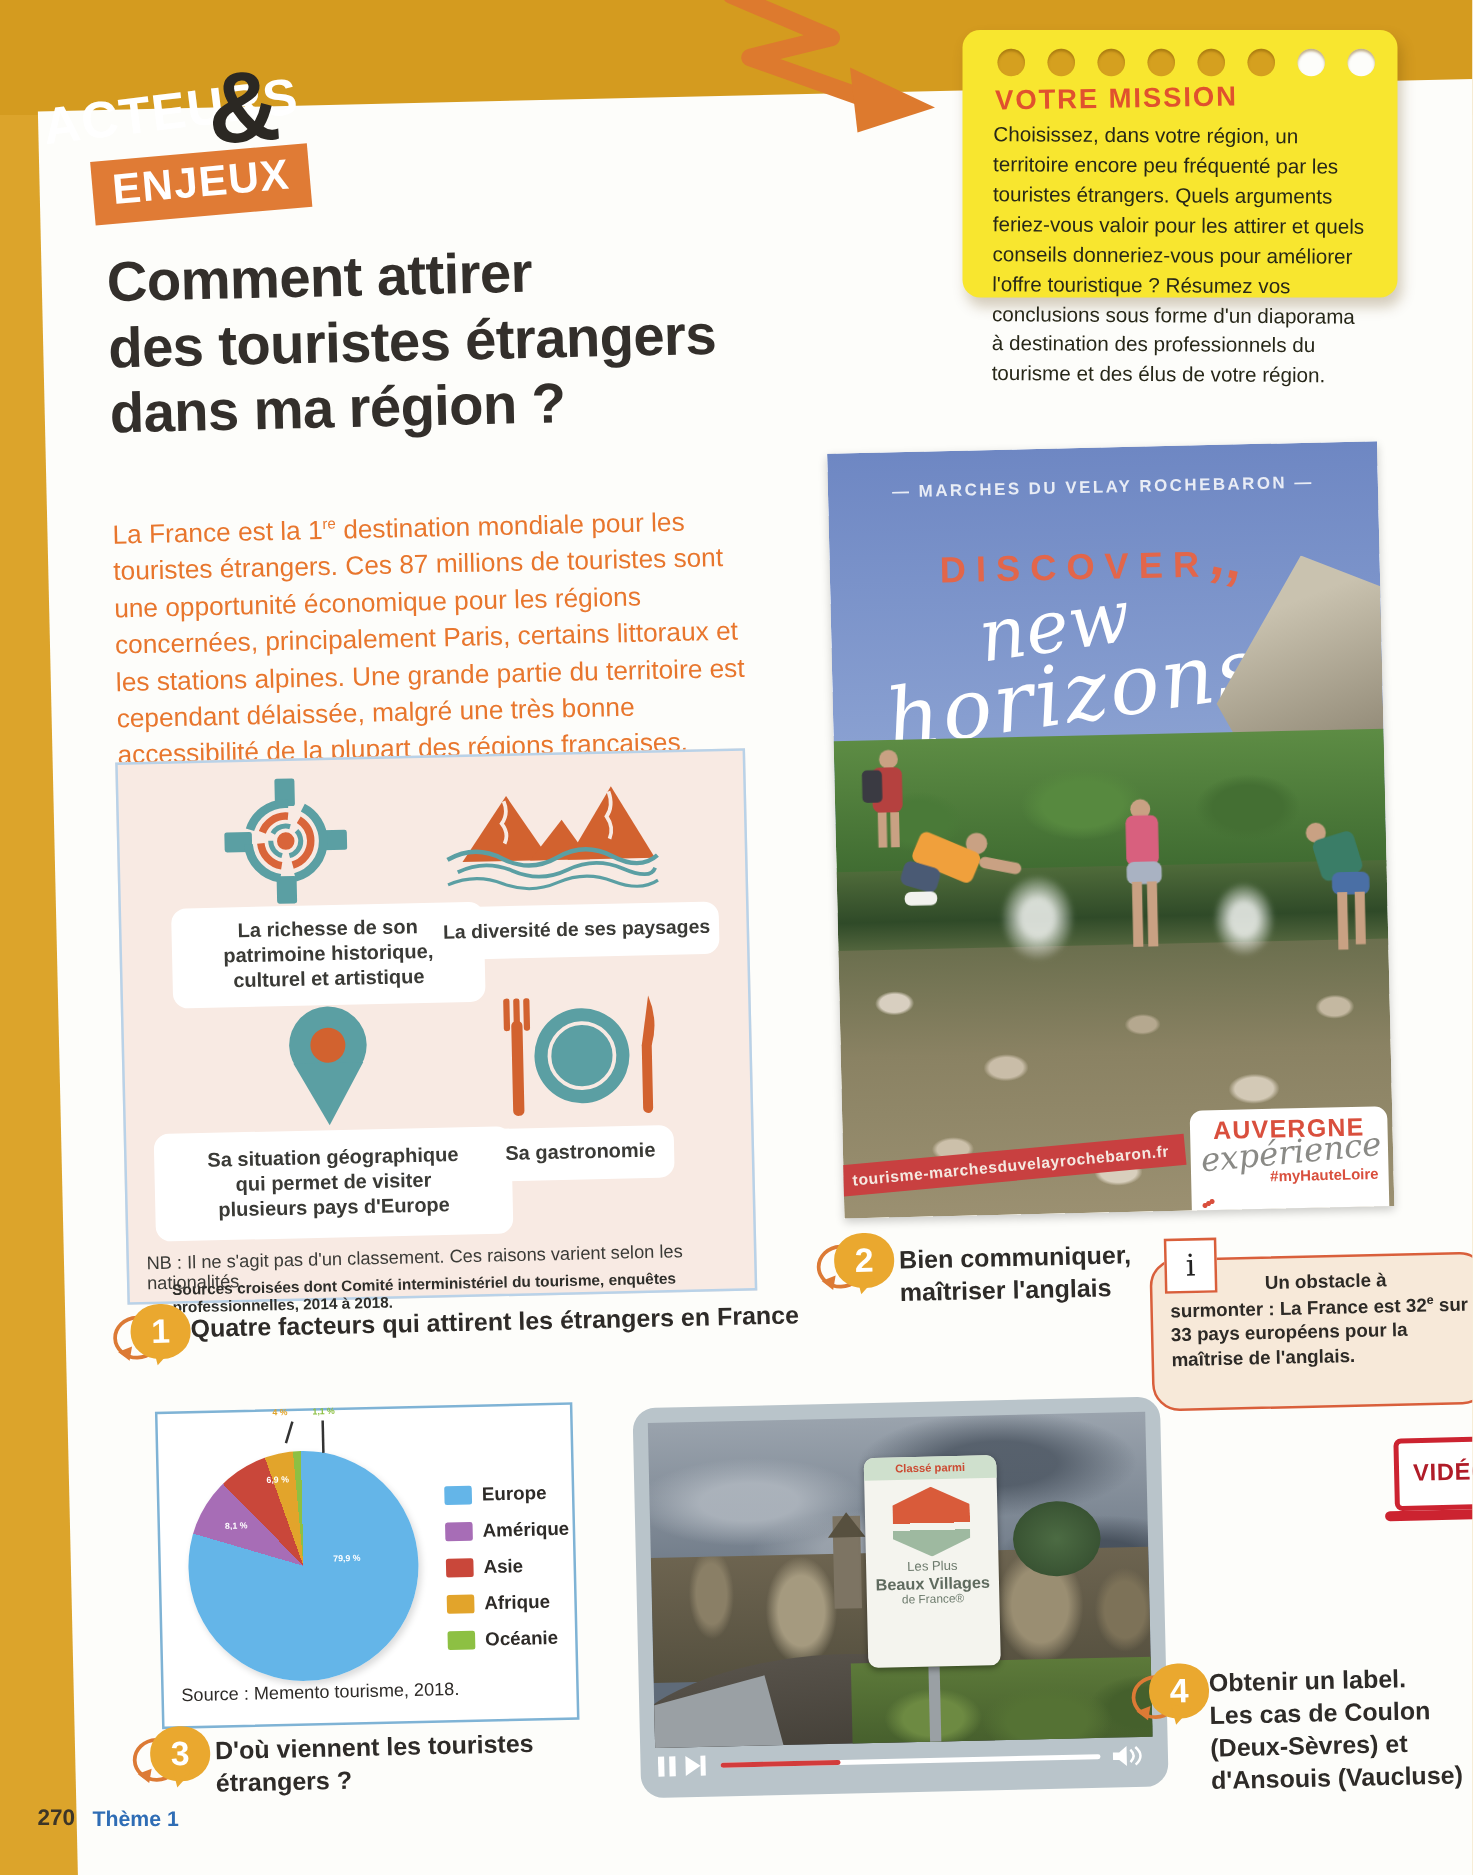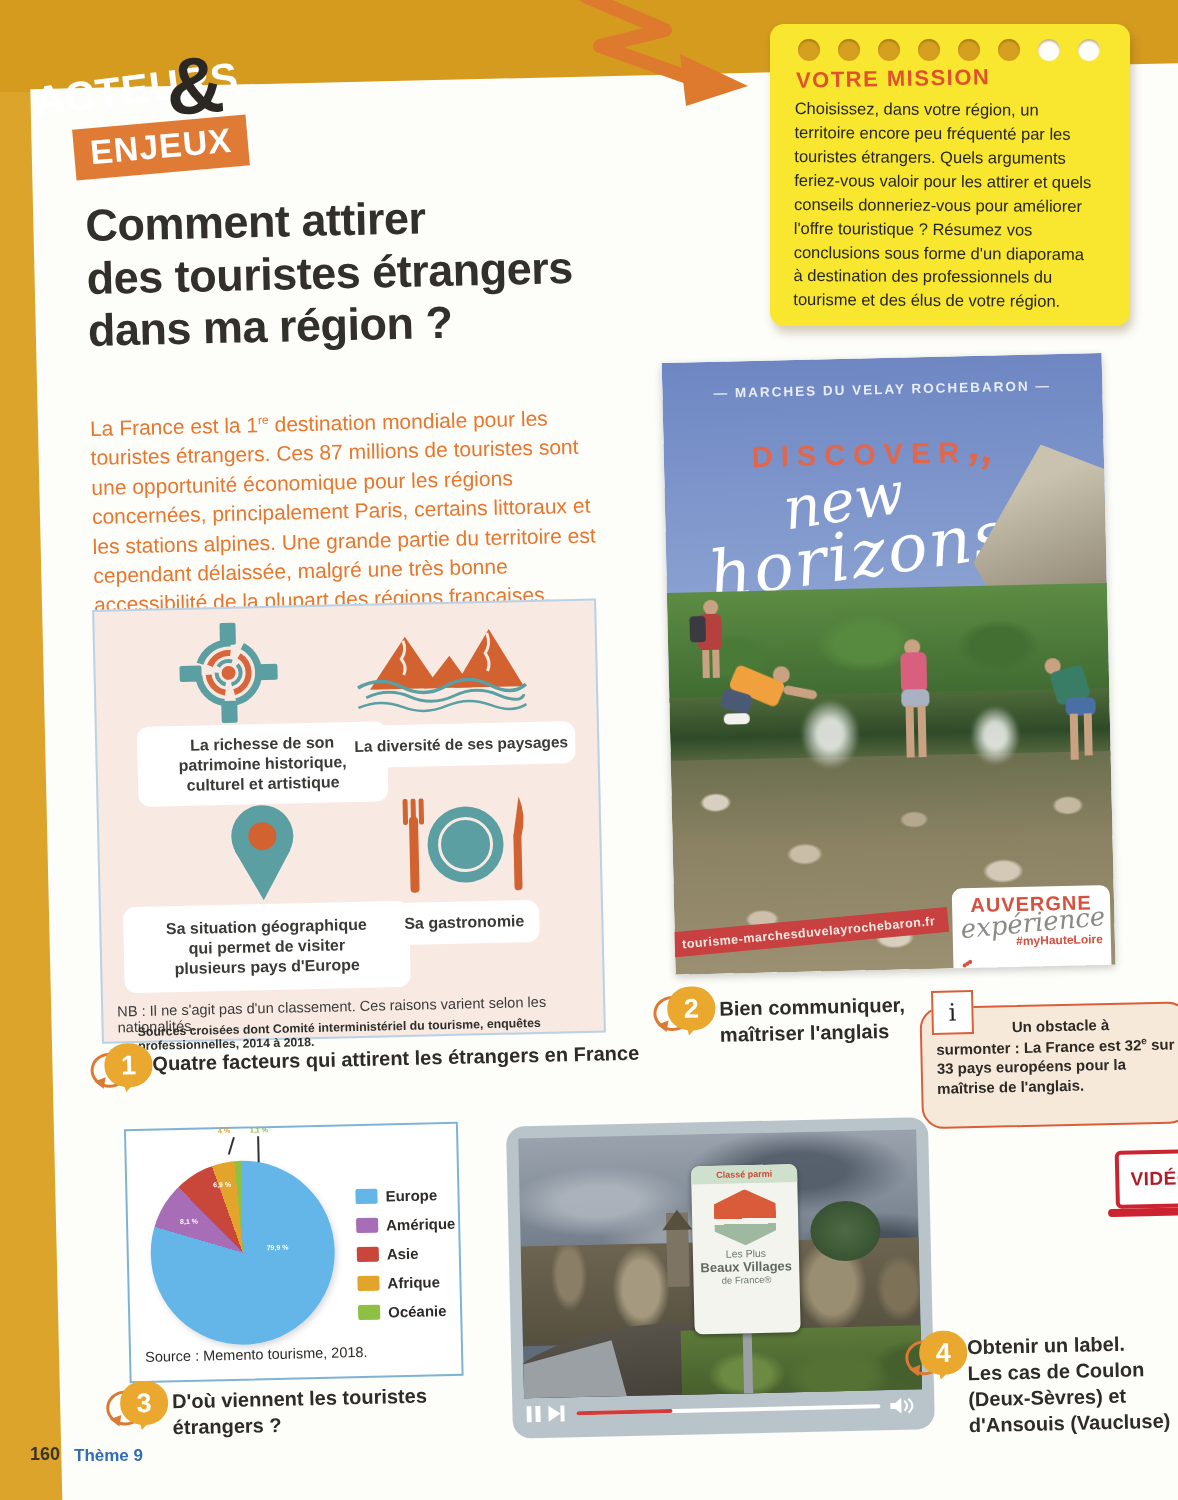--- a/index.html
+++ b/index.html
@@ -16,22 +16,22 @@
         transform:rotate(-4deg);z-index:6;}
   .badge-enjeux{position:absolute;left:74px;top:122px;background:#e07b35;color:#fff;font-size:34px;
         font-weight:bold;padding:5px 16px 7px;transform:rotate(-5deg);letter-spacing:1px;z-index:5;}
   
   .main-title{position:absolute;left:52px;top:112px;width:660px;font-size:45px;font-weight:bold;
         color:#332f2b;line-height:1.17;white-space:pre-line;letter-spacing:-.5px;}
   .intro{position:absolute;left:52px;top:305px;width:525px;font-size:21px;color:#e8762d;
         line-height:1.4;font-weight:500;}
   .intro sup{font-size:12px;}
   
-  .note{position:absolute;left:770px;top:24px;width:348px;height:302px;background:#f8e62f;
-        border-radius:14px;box-shadow:3px 7px 10px rgba(90,60,0,.25);z-index:4;padding-left:12px;}
+  .note{position:absolute;left:770px;top:24px;width:348px;height:214px;background:#f8e62f;
+        border-radius:14px;box-shadow:3px 7px 10px rgba(90,60,0,.25);z-index:4;}
   .note-hole{position:absolute;top:15px;width:22px;height:22px;border-radius:50%;
         box-shadow:inset 0 2px 2px rgba(120,80,0,.45);}
   .note-title{position:absolute;left:26px;top:42px;color:#e0512e;font-size:22px;font-weight:bold;
         letter-spacing:1.5px;transform:rotate(-1deg);}
   .note-body{position:absolute;left:24px;top:74px;width:302px;font-size:16.5px;color:#272718;
         line-height:1.45;font-weight:500;transform:rotate(.4deg);}
   .arrow-svg{position:absolute;left:540px;top:-6px;z-index:3;}
   
   .factors{position:absolute;left:50px;top:522px;width:500px;height:430px;background:#f8eae3;
         border:2px solid #b9d2e8;}
@@ -439,16 +439,16 @@
     <span class="note-hole" style="left:108px;background:#d5a01f;"></span>
     <span class="note-hole" style="left:148px;background:#d5a01f;"></span>
     <span class="note-hole" style="left:188px;background:#d5a01f;"></span>
     <span class="note-hole" style="left:228px;background:#d5a01f;"></span>
     <span class="note-hole" style="left:268px;background:#fdfdfa;"></span>
     <span class="note-hole" style="left:308px;background:#fdfdfa;"></span>
     <div class="note-title">VOTRE MISSION</div>
     <div class="note-body">Choisissez, dans votre région, un territoire encore peu fréquenté par les touristes étrangers. Quels arguments feriez-vous valoir pour les attirer et quels conseils donneriez-vous pour améliorer l'offre touristique ? Résumez vos conclusions sous forme d'un diaporama à destination des professionnels du tourisme et des élus de votre région.</div>
   </div>
 
-  <div class="footer-num">160</div>
-  <div class="footer-theme">Thème 9</div>
+  <div class="footer-num">270</div>
+  <div class="footer-theme">Thème 1</div>
 
 </div>
 
 </body></html>

